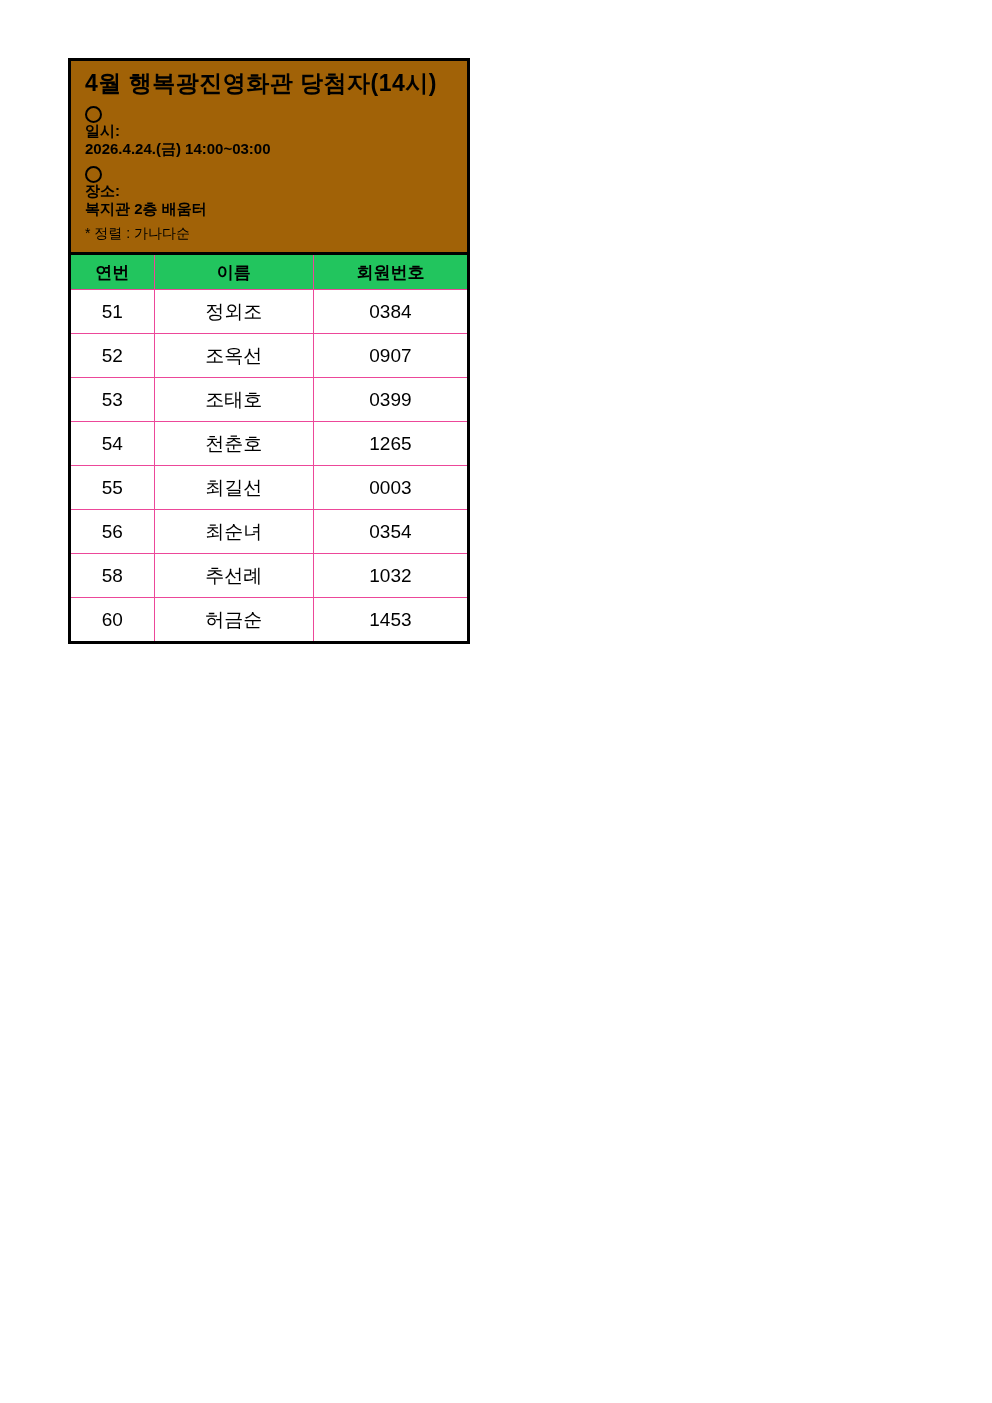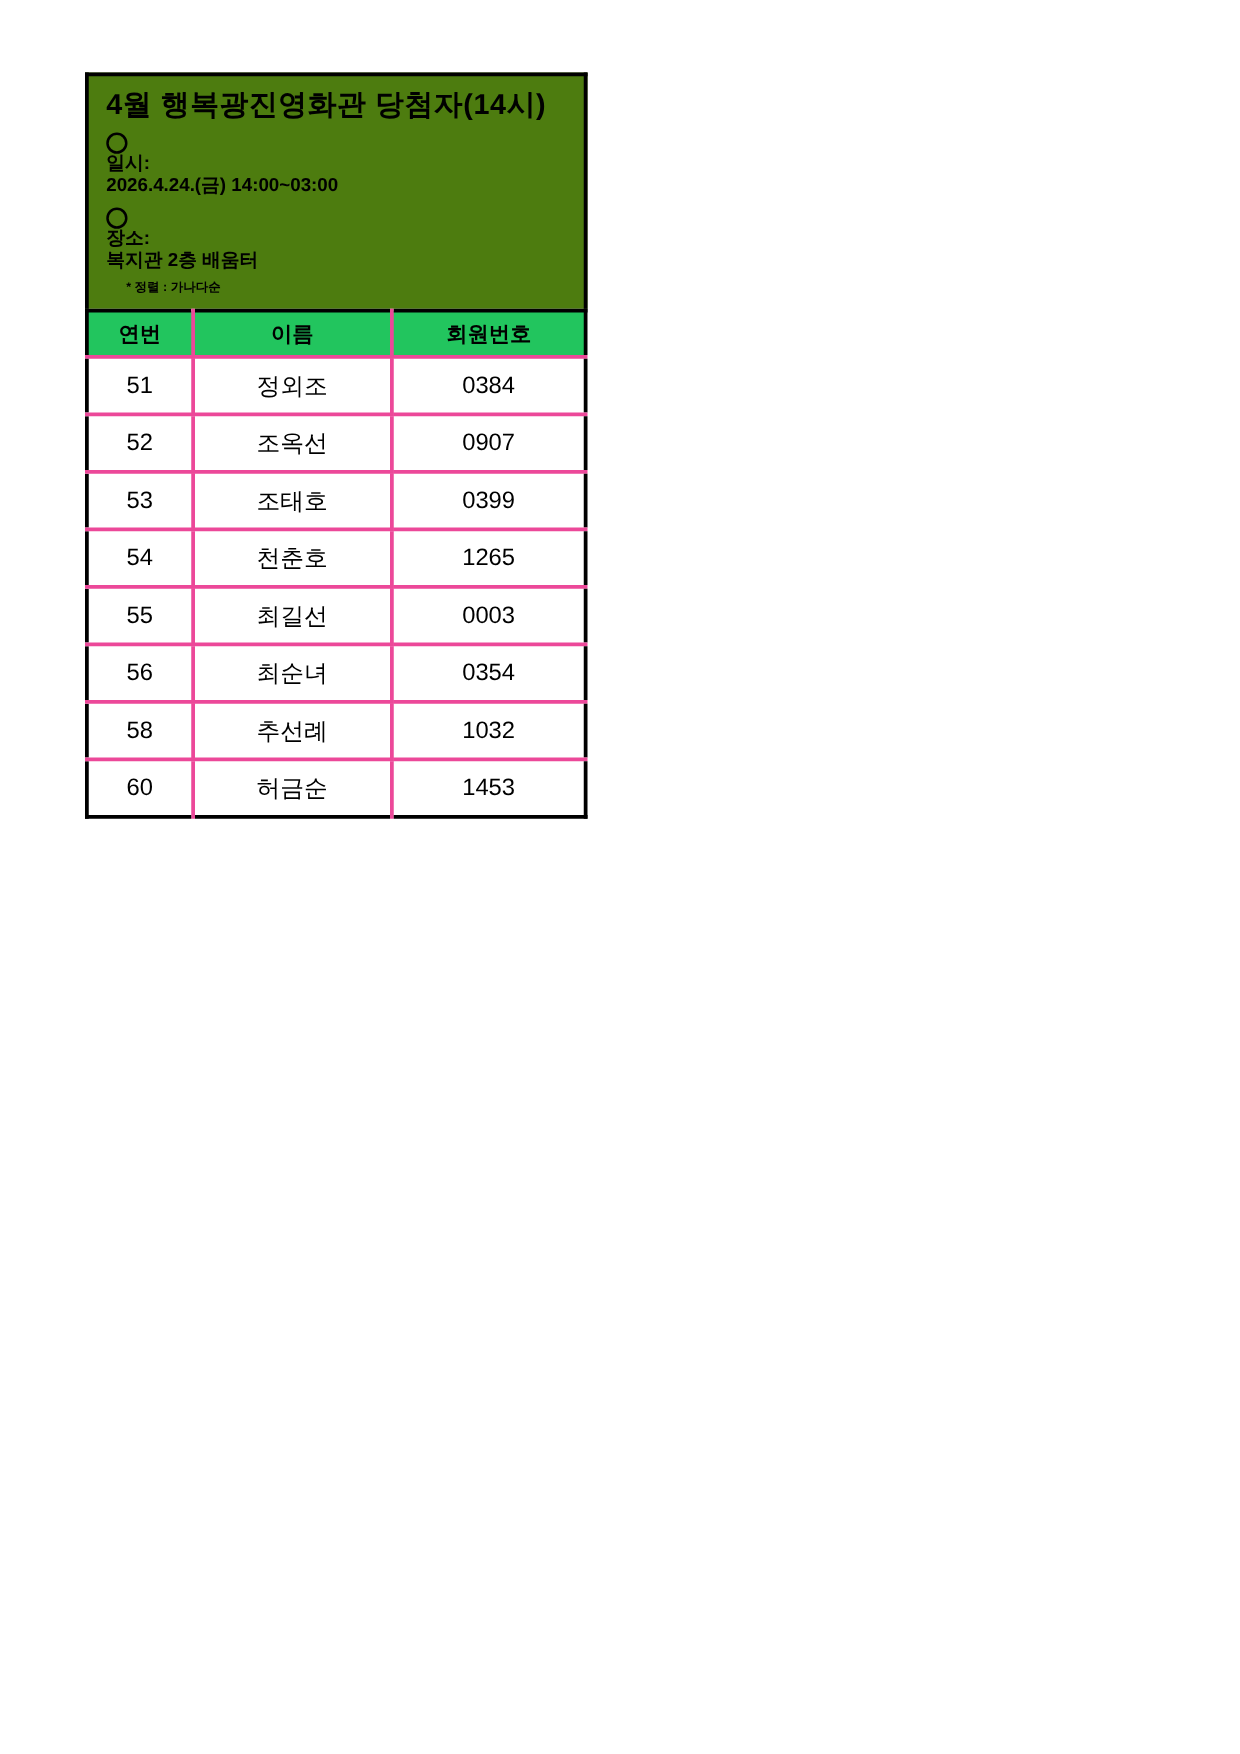--- a/index.html
+++ b/index.html
@@ -18,21 +18,21 @@
   .doc-wrap {
     position: absolute;
     left: 68px;
     top: 58px;
     width: 402px;
   }
 
   .notice-box {
     border: 3px solid #000000;
     border-bottom: none;
-    background: #4d7c0f;
+    background: #a16207;
     padding: 10px 12px 8px 12px;
     box-sizing: border-box;
   }
 
   .notice-title {
     font-size: 23px;
     font-weight: bold;
     letter-spacing: 0.5px;
     margin: 0 0 9px 2px;
     line-height: 1.1;
@@ -60,38 +60,38 @@
     position: relative;
     top: 1px;
     flex: 0 0 auto;
   }
 
   .notice-line .label {
     margin-right: 5px;
   }
 
   .notice-sub {
-    font-size: 10px;
-    font-weight: bold;
-    margin: 0 0 2px 18px;
+    font-size: 14px;
+    font-weight: normal;
+    margin: 0 0 2px 2px;
     line-height: 1.2;
     white-space: nowrap;
   }
 
   table.winners {
     border-collapse: collapse;
     width: 402px;
     table-layout: fixed;
     border: 3px solid #000;
     border-top: 3px solid #000;
   }
 
   table.winners th,
   table.winners td {
-    border: 3px solid #ec4899;
+    border: 1px solid #ec4899;
     text-align: center;
     font-size: 19px;
     height: 43px;
     padding: 0;
     font-weight: normal;
   }
 
   table.winners thead th {
     background: #22c55e;
     font-weight: bold;

